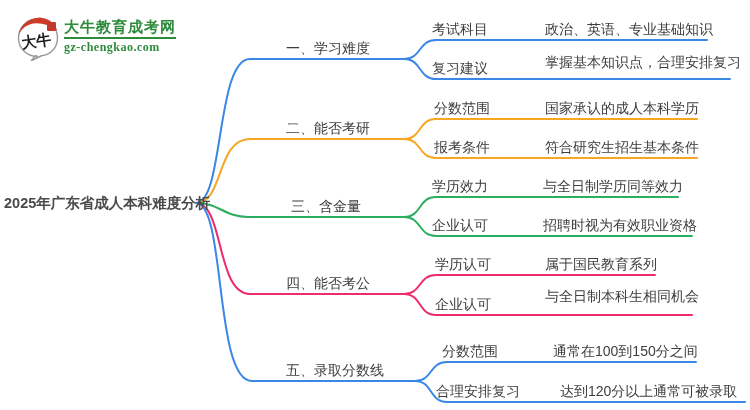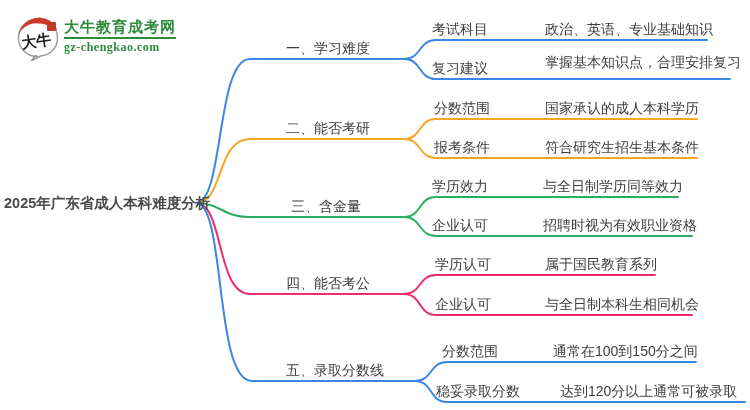--- a/index.html
+++ b/index.html
@@ -97,20 +97,20 @@
   <div class="node row-value" style="left:545px;top:137px">符合研究生招生基本条件</div>
 
   <div class="node row-label" style="left:432px;top:176px">学历效力</div>
   <div class="node row-value" style="left:543px;top:176px">与全日制学历同等效力</div>
   <div class="node row-label" style="left:432px;top:215px">企业认可</div>
   <div class="node row-value" style="left:543px;top:215px">招聘时视为有效职业资格</div>
 
   <div class="node row-label" style="left:435px;top:254px">学历认可</div>
   <div class="node row-value" style="left:545px;top:254px">属于国民教育系列</div>
   <div class="node row-label" style="left:435px;top:294px">企业认可</div>
-  <div class="node row-value" style="left:545px;top:294px">与全日制本科生相同机会</div>
+  <div class="node row-value" style="left:545px;top:286px">与全日制本科生相同机会</div>
 
   <div class="node row-label" style="left:442px;top:341px">分数范围</div>
   <div class="node row-value" style="left:553px;top:341px">通常在100到150分之间</div>
-  <div class="node row-label" style="left:436px;top:381px">稳妥录取分数</div>
+  <div class="node row-label" style="left:436px;top:381px">合理安排复习</div>
   <div class="node row-value" style="left:560px;top:381px">达到120分以上通常可被录取</div>
 
 </div>
 
 </body></html>

